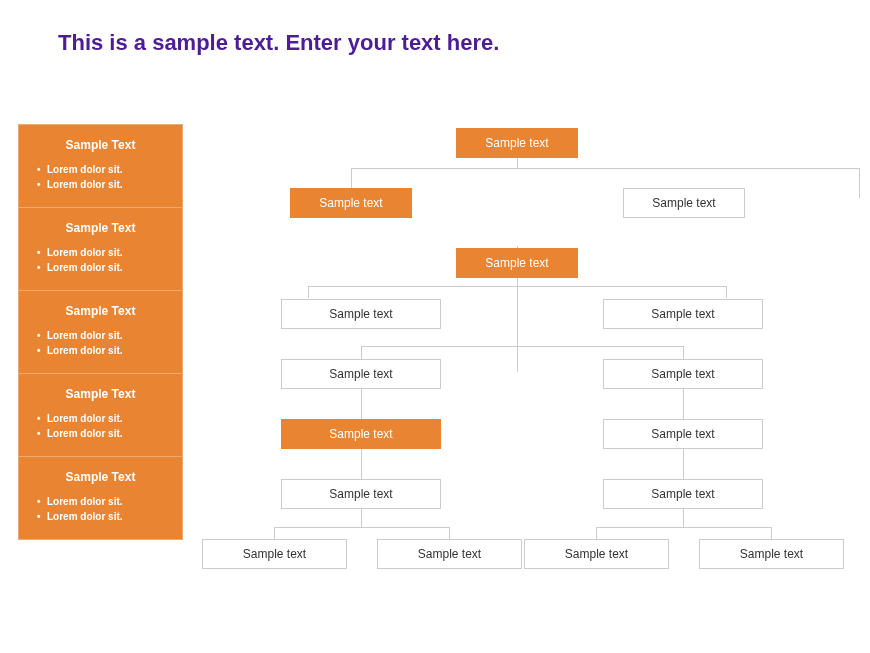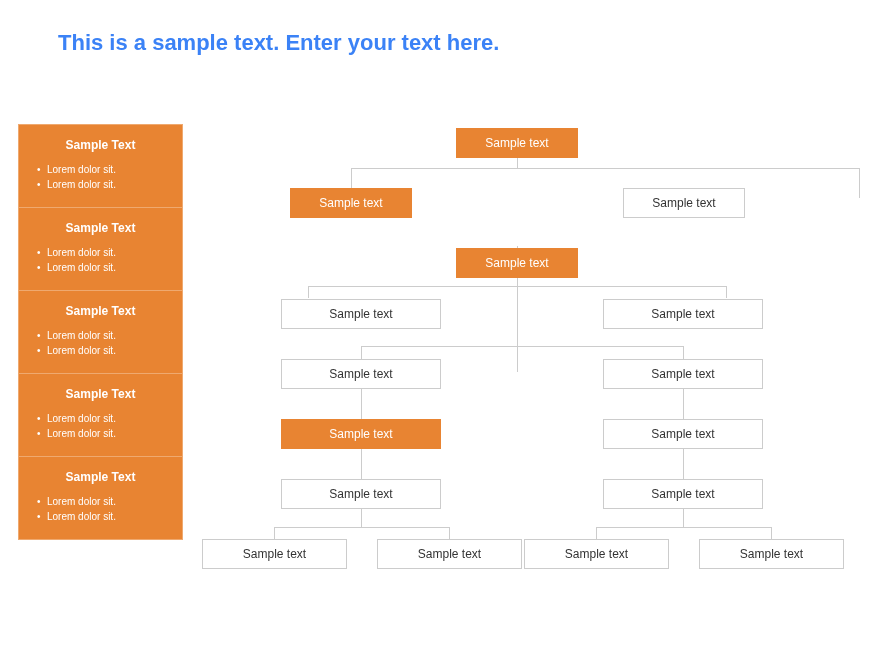--- a/index.html
+++ b/index.html
@@ -1,22 +1,22 @@
 <!DOCTYPE html>
 <html><head>
   <meta charset="utf-8">
   <style>
     * { margin: 0; padding: 0; box-sizing: border-box; font-family: Verdana, Arial, sans-serif; }
     body { background: #fff; width: 870px; height: 653px; position: relative; }
-    .title { position: absolute; top: 30px; left: 58px; font-size: 22px; color: #3b82f6; }
+    .title { position: absolute; top: 30px; left: 58px; font-size: 22px; color: #4c1d95; }
     .sidebar { position: absolute; left: 18px; top: 124px; width: 165px; background: #e88432; border: 1px solid rgba(255,255,255,0.3); }
     .sidebar-item { color: #fff; padding: 13px 14px 15px; border-bottom: 1px solid rgba(255,255,255,0.3); }
     .sidebar-item:last-child { border-bottom: none; }
     .sidebar-heading { font-weight: bold; font-size: 12px; text-align: center; margin-bottom: 10px; }
-    .sidebar-bullets { list-style: none; padding-left: 4px; }
+    .sidebar-bullets { list-style: none; padding-left: 4px; font-weight: bold; }
     .sidebar-bullets li { font-size: 10px; position: relative; padding-left: 10px; line-height: 1.5; }
     .sidebar-bullets li::before { content: '•'; position: absolute; left: 0; }
     .chart { position: absolute; left: 183px; top: 118px; width: 687px; height: 535px; }
     .node { position: absolute; border: 1px solid #ccc; background: #fff; font-size: 12px; color: #333; display: flex; align-items: center; justify-content: center; height: 30px; }
     .node.orange { background: #e88432; border: 1px solid #e88432; color: #fff; font-weight: normal; }
     .line { position: absolute; background: #ccc; }
     .hline { height: 1px; }
     .vline { width: 1px; }
   </style>
 </head>

